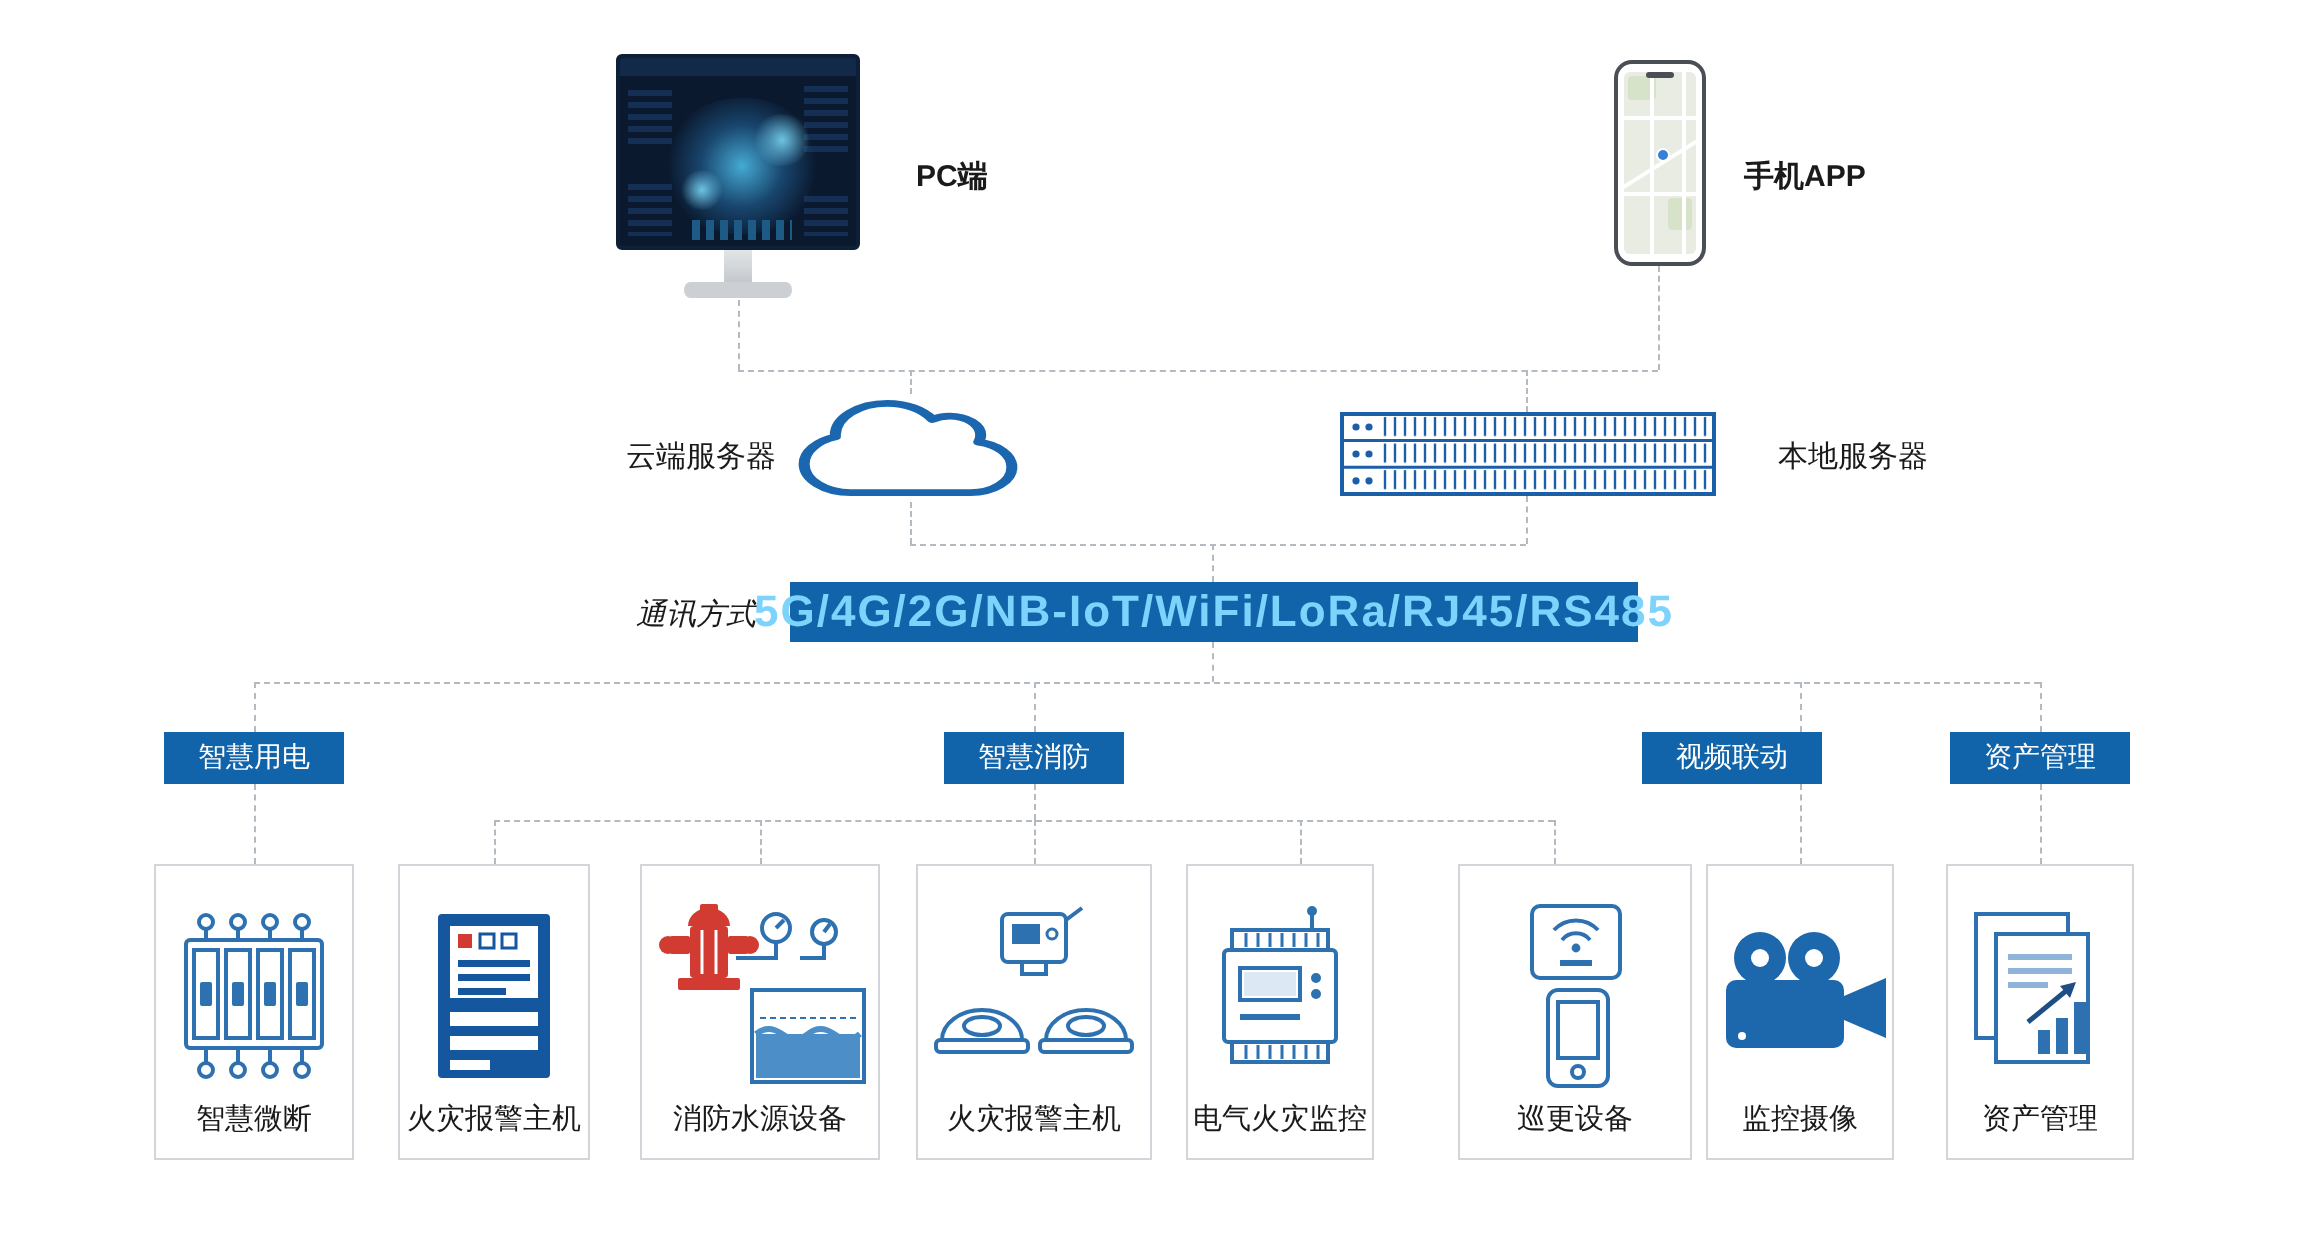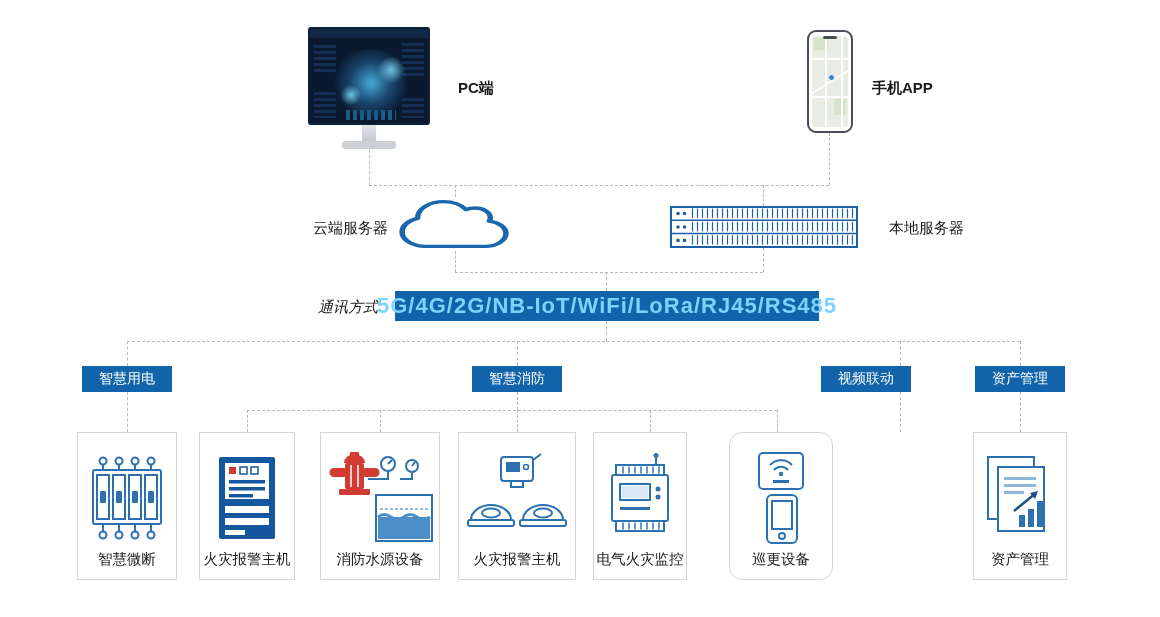--- a/index.html
+++ b/index.html
@@ -298,38 +298,54 @@
         </g>
         <rect x="24" y="33" width="26" height="12" fill="#dce9f5"></rect>
         <circle cx="60" cy="36" r="2.5" fill="#2e71b0"></circle>
         <circle cx="60" cy="44" r="2.5" fill="#2e71b0"></circle>
         <rect x="22" y="54" width="30" height="3" fill="#2e71b0"></rect>
       </svg>
     </div>
     <div class="device-label">电气火灾监控</div>
   </div>
 
-  <div class="device-box" style="left:729px;width:104px;border-radius:13px;">
+  <div class="device-box" style="left:729px;width:117px;">
     <div class="device-icon">
       <svg width="64" height="94" viewBox="0 0 64 94">
         <g fill="none" stroke="#2e71b0" stroke-width="2">
           <rect x="10" y="2" width="44" height="36" rx="4"></rect>
           <path d="M25,19 a9,9 0 0 1 14,0"></path>
           <path d="M21,14 a15,15 0 0 1 22,0"></path>
           <rect x="18" y="44" width="30" height="48" rx="5"></rect>
           <rect x="23" y="50" width="20" height="28"></rect>
           <circle cx="33" cy="85" r="3"></circle>
         </g>
         <circle cx="32" cy="23" r="2.2" fill="#2e71b0"></circle>
         <rect x="24" y="29" width="16" height="3" fill="#2e71b0"></rect>
       </svg>
     </div>
     <div class="device-label">巡更设备</div>
   </div>
 
+  <div class="device-box" style="left:853px;width:94px;">
+    <div class="device-icon">
+      <svg width="92" height="70" viewBox="0 0 92 70">
+        <g fill="#1d67ad">
+          <circle cx="26" cy="16" r="13"></circle>
+          <circle cx="53" cy="16" r="13"></circle>
+          <rect x="9" y="27" width="59" height="34" rx="5"></rect>
+          <polygon points="68,35 89,26 89,56 68,47"></polygon>
+        </g>
+        <circle cx="26" cy="16" r="4.5" fill="#fff"></circle>
+        <circle cx="53" cy="16" r="4.5" fill="#fff"></circle>
+        <circle cx="17" cy="55" r="2" fill="#fff"></circle>
+      </svg>
+    </div>
+    <div class="device-label">监控摄像</div>
+  </div>
 
   <div class="device-box" style="left:973px;width:94px;">
     <div class="device-icon">
       <svg width="80" height="90" viewBox="0 0 80 90">
         <g fill="#fff" stroke="#2e71b0" stroke-width="2">
           <rect x="8" y="4" width="46" height="62"></rect>
           <rect x="18" y="14" width="46" height="64"></rect>
         </g>
         <g fill="#8fb4d9">
           <rect x="24" y="24" width="32" height="3"></rect>

